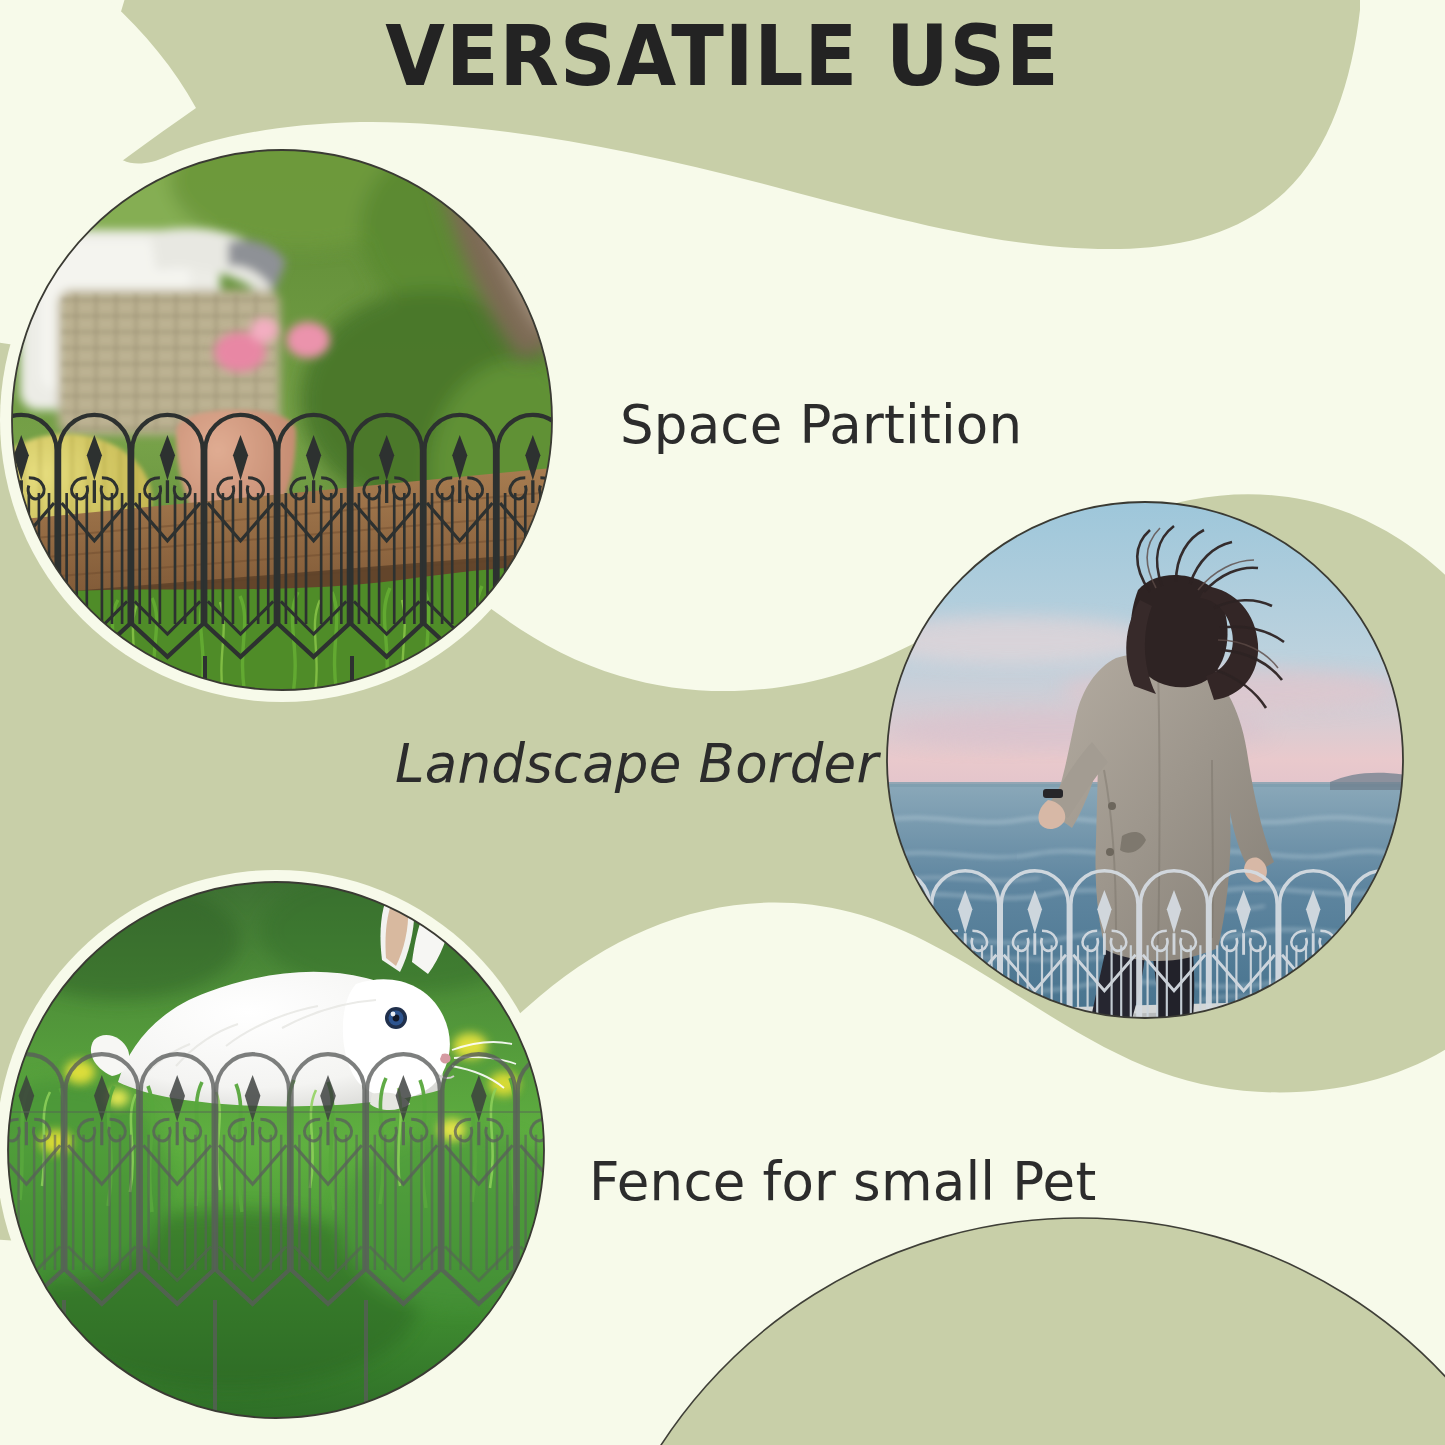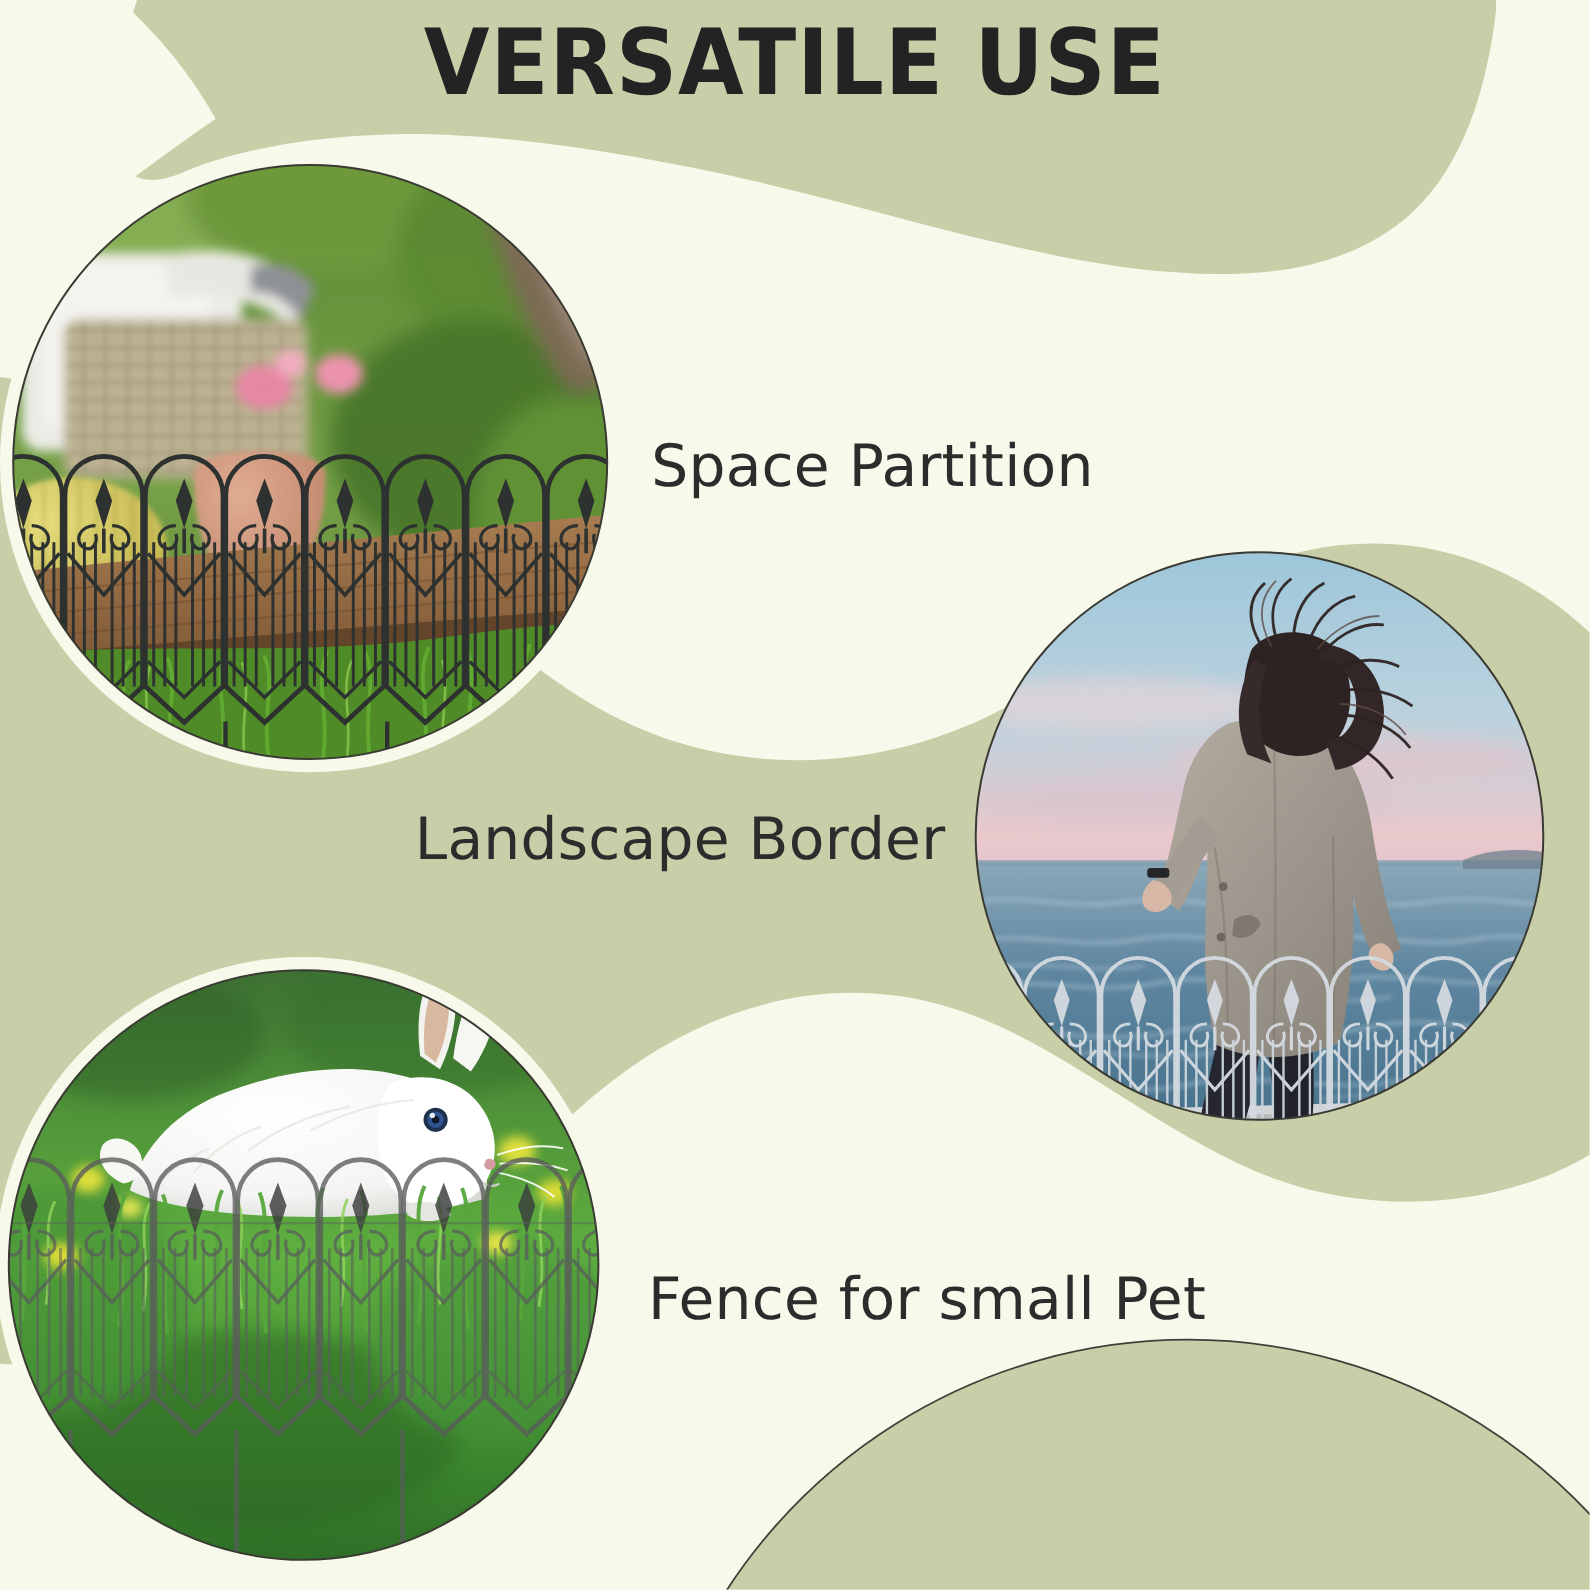--- a/index.html
+++ b/index.html
@@ -13,22 +13,22 @@
   #stage{position:absolute;inset:0;width:1445px;height:1445px;}
   .layer{position:absolute;inset:0;width:1445px;height:1445px;}
 
   .label{
     position:absolute;
     color:#2c2c2c;
     font-weight:400;
     white-space:nowrap;
     letter-spacing:.2px;
   }
-  #label-space{left:592px;top:394px;font-size:53px;}
-  #label-landscape{left:377px;top:733px;font-size:53px;}
+  #label-space{left:620px;top:394px;font-size:53px;}
+  #label-landscape{left:395px;top:733px;font-size:53px;font-style:italic;}
   #label-pet{left:589px;top:1119px;font-size:53px;margin-top:32px;}
 
   #headline{
     position:absolute;left:0;top:8px;width:1445px;
     text-align:center;
     font-family:"DejaVu Sans","Liberation Sans",sans-serif;
     font-weight:700;
     font-size:83px;
     letter-spacing:1px;
     color:#232323;

